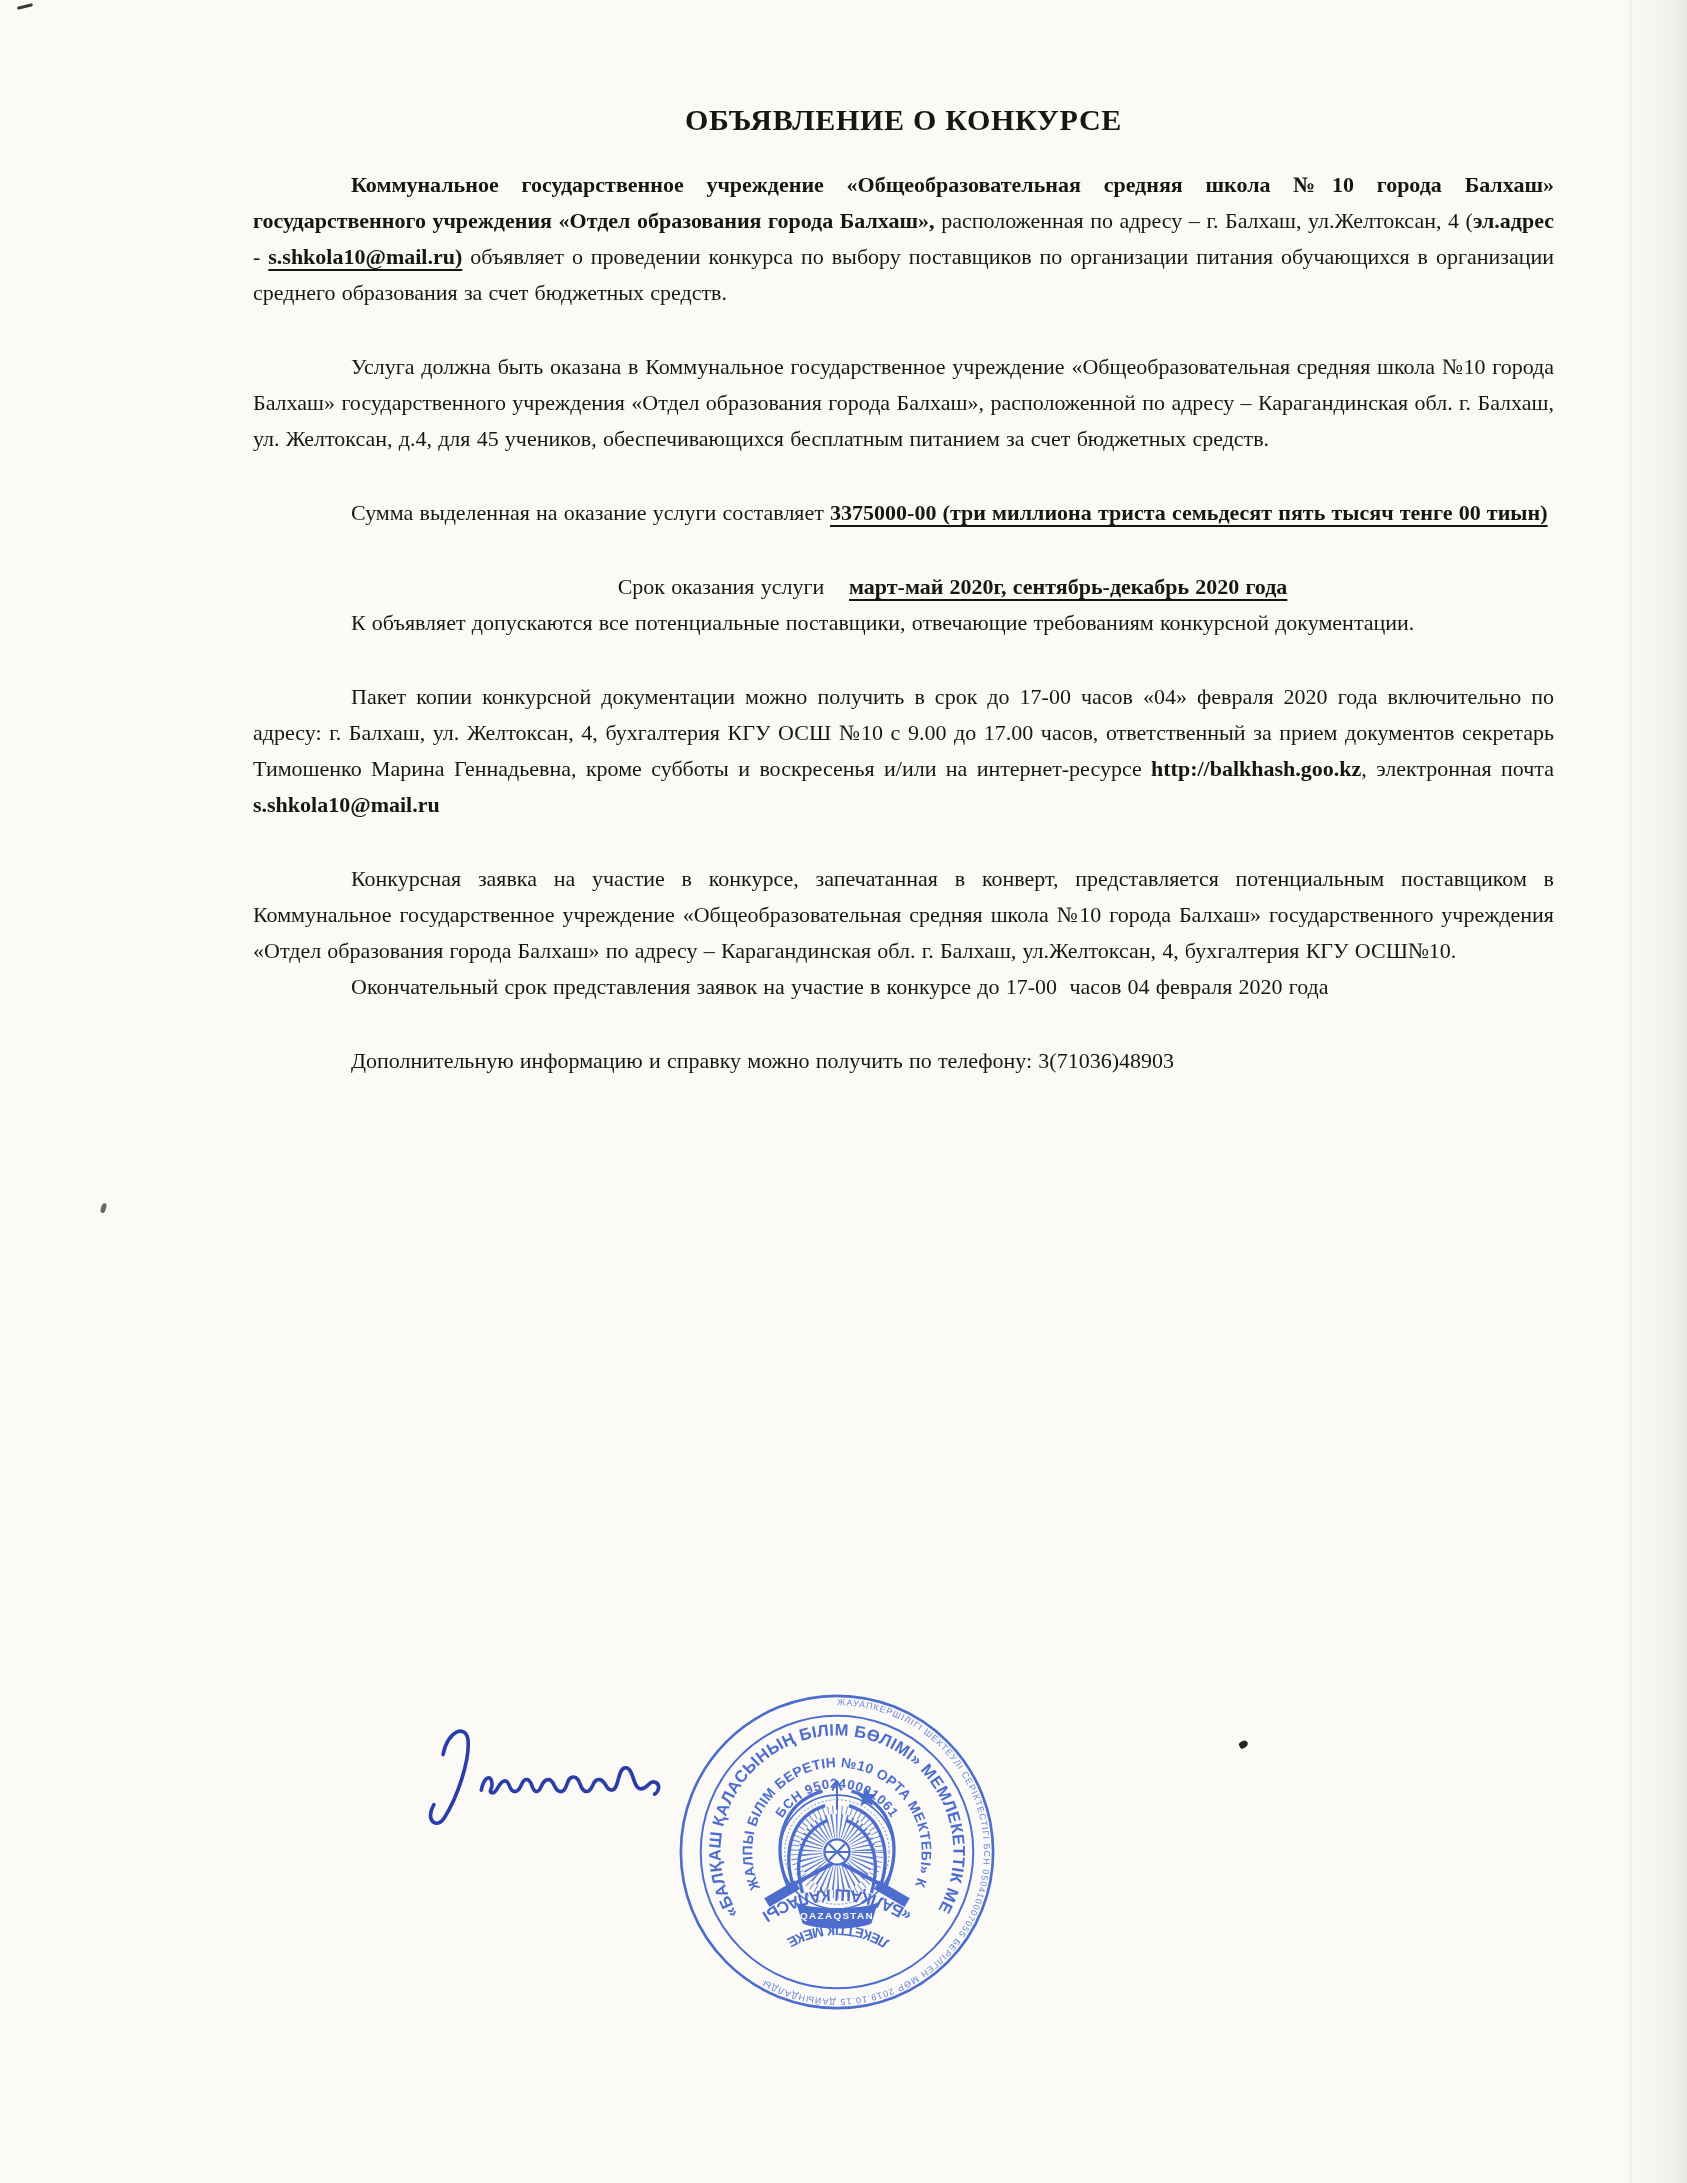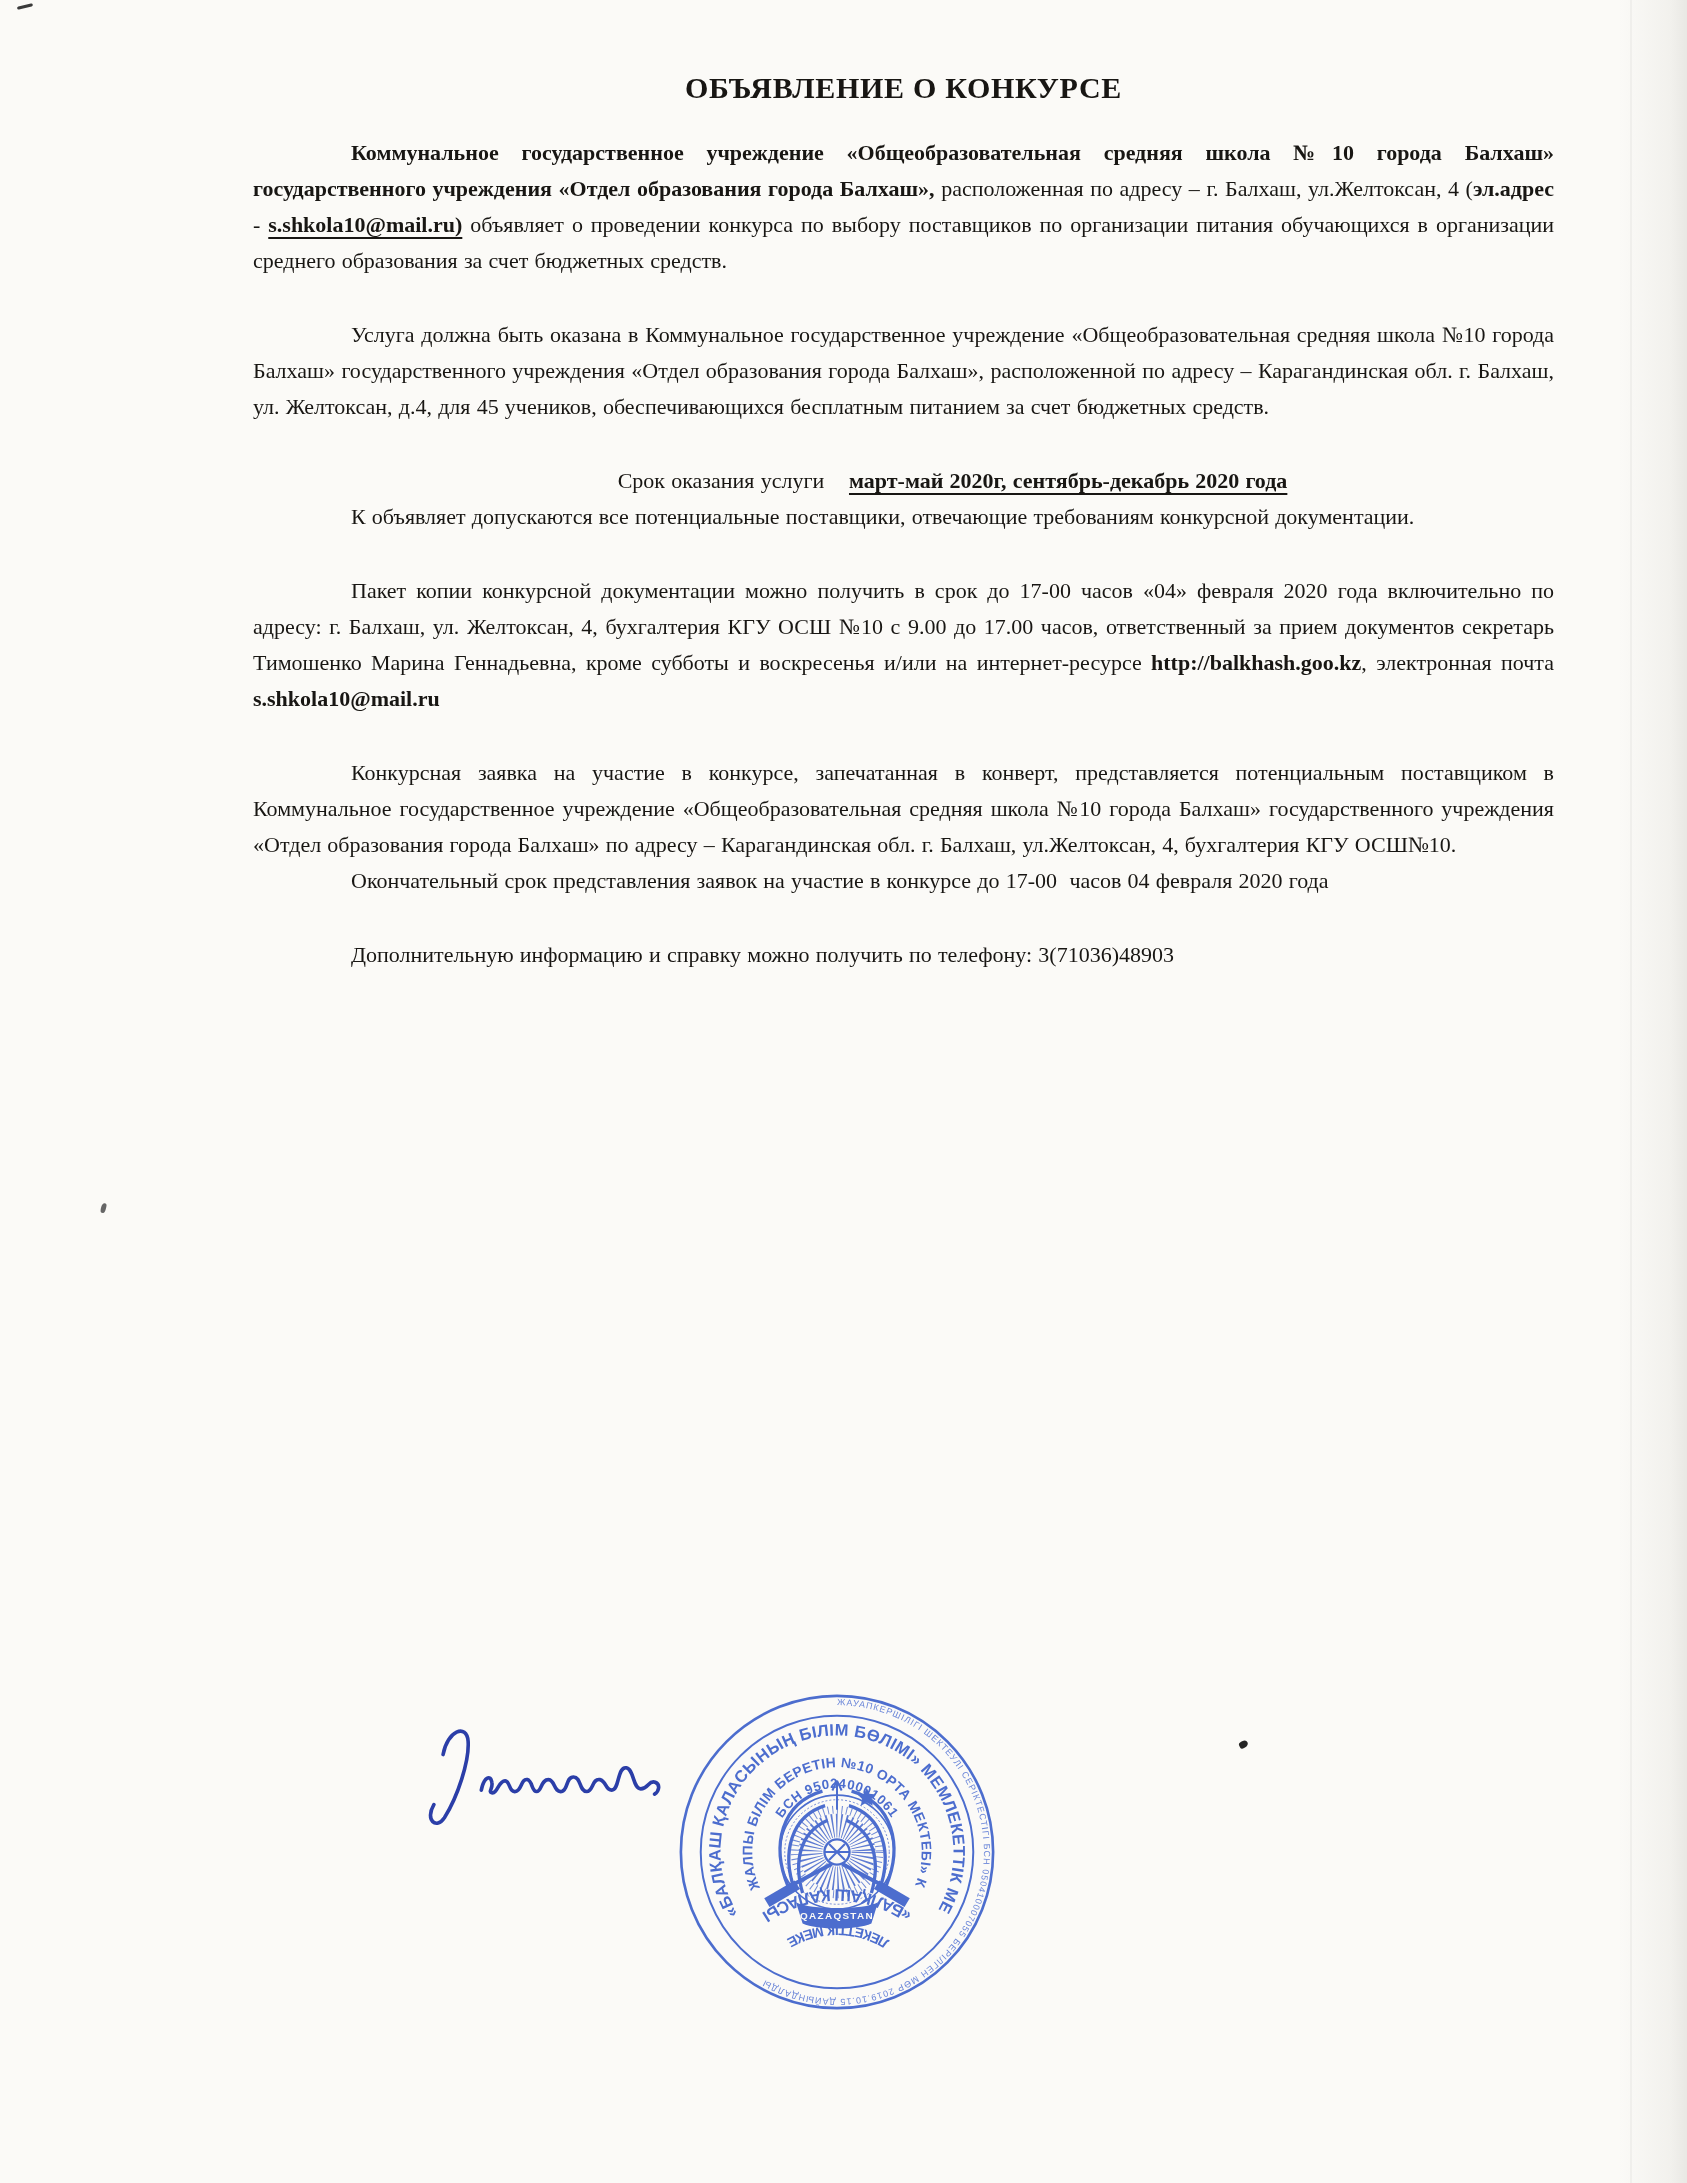--- a/index.html
+++ b/index.html
@@ -6,21 +6,21 @@
   body{background:#e8e8e6;}
   .page{
     position:relative;
     width:1687px;height:2183px;
     background:linear-gradient(90deg,#fbfaf7 0%,#fbfaf7 96%,#f2f1ed 99%,#e9e8e4 100%);
     overflow:hidden;
     font-family:"Liberation Serif","DejaVu Serif",serif;
     color:var(--ink,#181613);
   }
   .content{
-    position:absolute;left:253px;top:0;width:1301px;padding-top:70px;
+    position:absolute;left:253px;top:0;width:1301px;padding-top:102px;
   }
   .title{
     margin:0 0 29px 0;
     font-size:30px;line-height:36px;font-weight:bold;
     text-align:center;letter-spacing:0.7px;
   }
   .para{
     margin:0;font-size:22px;line-height:36px;
     text-align:justify;text-indent:98px;
     word-spacing:0.7px;
@@ -41,20 +41,21 @@
 </head>
 <body>
 
 <div class="page">
 
   <div class="content">
     <h1 class="title">ОБЪЯВЛЕНИЕ О КОНКУРСЕ</h1>
     <div id="doc-body">
         <p class="para gap"><span class="b">Коммунальное государственное учреждение «Общеобразовательная средняя школа №10 города Балхаш» государственного учреждения «Отдел образования города Балхаш», </span><span>расположенная по адресу – г. Балхаш, ул.Желтоксан, 4 (</span><span class="b">эл.адрес</span><span> - </span><span class="b u">s.shkola10@mail.ru)</span><span> объявляет о проведении конкурса по выбору поставщиков по организации питания обучающихся в организации среднего образования за счет бюджетных средств.</span></p>
         <p class="para gap"><span>Услуга должна быть оказана в Коммунальное государственное учреждение «Общеобразовательная средняя школа №10 города Балхаш» государственного учреждения «Отдел образования города Балхаш», расположенной по адресу – Карагандинская обл. г. Балхаш, ул. Желтоксан, д.4, для 45 учеников, обеспечивающихся бесплатным питанием за счет бюджетных средств.</span></p>
+        <p class="para gap"><span>Сумма выделенная на оказание услуги составляет </span><span class="b u">3375000-00 (три миллиона триста семьдесят пять тысяч тенге 00 тиын)</span></p>
         <p class="para left"><span>Срок оказания услуги&nbsp;&nbsp;&nbsp;&nbsp;</span><span class="b u">март-май 2020г, сентябрь-декабрь 2020 года</span></p>
         <p class="para gap"><span>К объявляет допускаются все потенциальные поставщики, отвечающие требованиям конкурсной документации.</span></p>
         <p class="para gap"><span>Пакет копии конкурсной документации можно получить в срок до 17-00 часов «04» февраля 2020 года включительно по адресу: г. Балхаш, ул. Желтоксан, 4, бухгалтерия КГУ ОСШ №10 с 9.00 до 17.00 часов, ответственный за прием документов секретарь Тимошенко Марина Геннадьевна, кроме субботы и воскресенья и/или на интернет-ресурсе </span><span class="b">http://balkhash.goo.kz</span><span>, электронная почта </span><span class="b">s.shkola10@mail.ru</span></p>
         <p class="para"><span>Конкурсная заявка на участие в конкурсе, запечатанная в конверт, представляется потенциальным поставщиком в Коммунальное государственное учреждение «Общеобразовательная средняя школа №10 города Балхаш» государственного учреждения «Отдел образования города Балхаш» по адресу – Карагандинская обл. г. Балхаш, ул.Желтоксан, 4, бухгалтерия КГУ ОСШ№10.</span></p>
         <p class="para gap"><span>Окончательный срок представления заявок на участие в конкурсе до 17-00&nbsp; часов 04 февраля 2020 года</span></p>
         <p class="para"><span>Дополнительную информацию и справку можно получить по телефону: 3(71036)48903</span></p>
       </div>
   </div>
 
   <svg class="signature" width="251" height="112" viewBox="0 0 380 170" aria-label="Уипешова">

